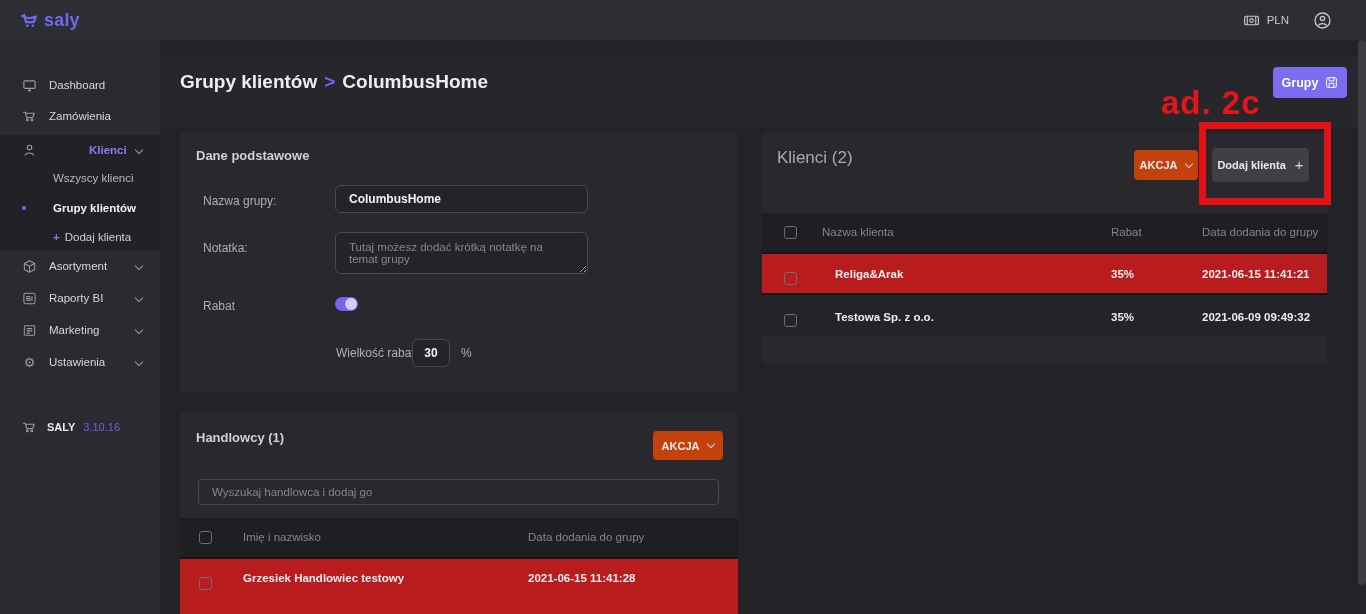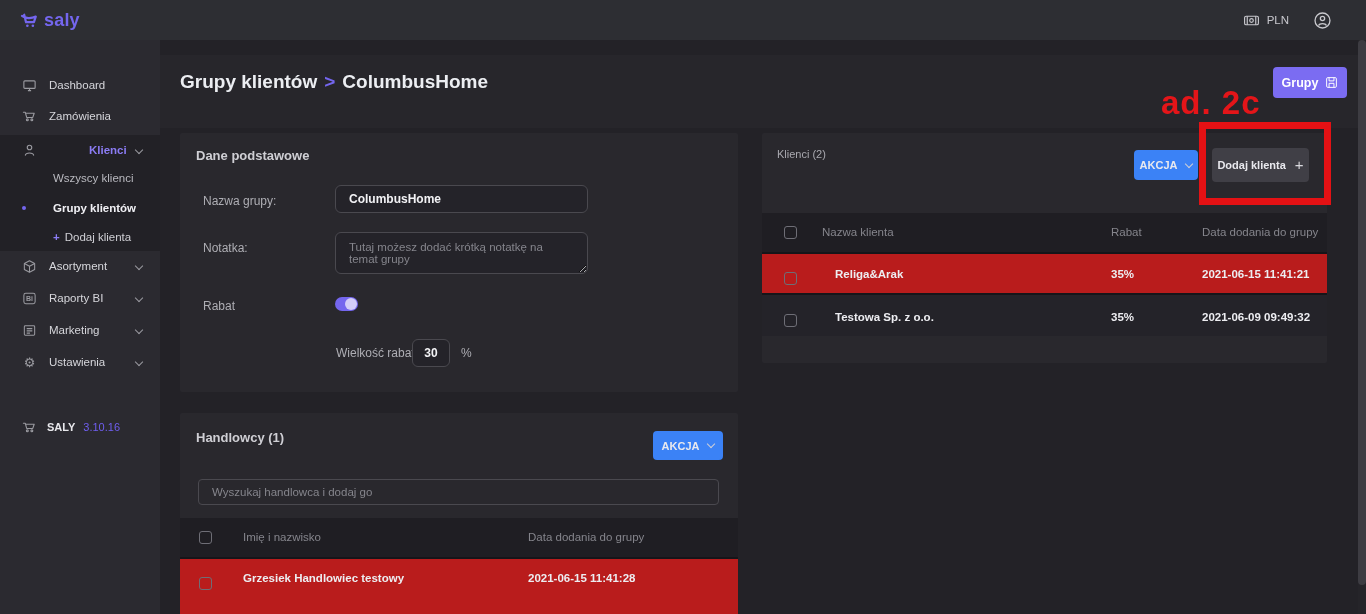--- a/index.html
+++ b/index.html
@@ -36,21 +36,21 @@
 
   .panel { position:absolute; background:#29282d; border-radius:2px; }
   .panel-title { position:absolute; font-size:13px; font-weight:bold; color:#cfcfd4; }
   .flabel { position:absolute; font-size:12px; color:#aeaeb4; }
   .tinput { position:absolute; background:#242329; border:1px solid #4a494f; border-radius:6px; color:#f2f2f5; font-size:12px; font-weight:bold; font-family:"Liberation Sans", sans-serif; padding:0 13px; outline:none; }
   textarea.tinput { font-weight:normal; padding:8px 13px; resize:both; font-size:11.5px; }
   .tinput::placeholder { color:#85858c; font-weight:normal; }
   .toggle { position:absolute; width:23px; height:14px; border-radius:8px; background:#7466ee; cursor:pointer; }
   .toggle .knob { position:absolute; right:1px; top:1px; width:12px; height:12px; border-radius:50%; background:#d3cdf8; }
 
-  .btn-gray { position:absolute; background:#3b82f6; border-radius:4px; display:flex; align-items:center; justify-content:center; gap:9px; color:#e9e9ee; font-size:11px; font-weight:bold; cursor:pointer; }
+  .btn-gray { position:absolute; background:#c2410c; border-radius:4px; display:flex; align-items:center; justify-content:center; gap:9px; color:#e9e9ee; font-size:11px; font-weight:bold; cursor:pointer; }
   .btn-gray .chev { border-color:#cfcfd6; margin-top:-3px; }
   .plus-glyph { font-size:15px; font-weight:normal; color:#d9d9de; margin-top:-2px; }
 
   .cb { display:inline-block; width:13px; height:13px; border:1.5px solid #6e6e76; border-radius:3px; background:transparent; cursor:pointer; }
 
   .tbl-header { position:absolute; left:0; width:100%; height:39px; background:#1f1e23; }
   .th-text { position:absolute; top:13px; font-size:11.5px; color:#85858c; }
   .trow { position:absolute; left:0; width:100%; }
   .row-dark { background:#b91c1c; }
   .row-light { background:#242329; }
@@ -233,21 +233,21 @@
     <div class="toggle" style="left:155px;top:164px;">
         <span class="knob"></span>
       </div>
 
     <div class="flabel" style="left:156px;top:213px;">Wielkość rabatu:</div>
     <input class="tinput" style="left: 232px; top: 206px; width: 38px; height: 28px; text-align: center; padding: 0px;" value="30">
     <div class="flabel" style="left:281px;top:213px;">%</div>
   </div>
 
   <div class="panel" style="left:602px;top:93px;width:565px;height:230px;">
-    <div class="panel-title" style="left:15px;top:15px;color:#a9a9af;font-weight:normal;font-size:11px;">Klienci (2)</div>
+    <div class="panel-title" style="left:15px;top:15px;color:#a9a9af;font-weight:normal;font-size:17px;">Klienci (2)</div>
 
     <div class="btn-gray" style="left:372px;top:17px;width:64px;height:30px;">
       <span>AKCJA</span>
       <span class="chev"></span>
     </div>
 
     <div class="btn-gray" style="left:450px;top:15px;width:97px;height:34px;background:#403f46;">
       <span>Dodaj klienta</span>
       <span class="plus-glyph">+</span>
     </div>

